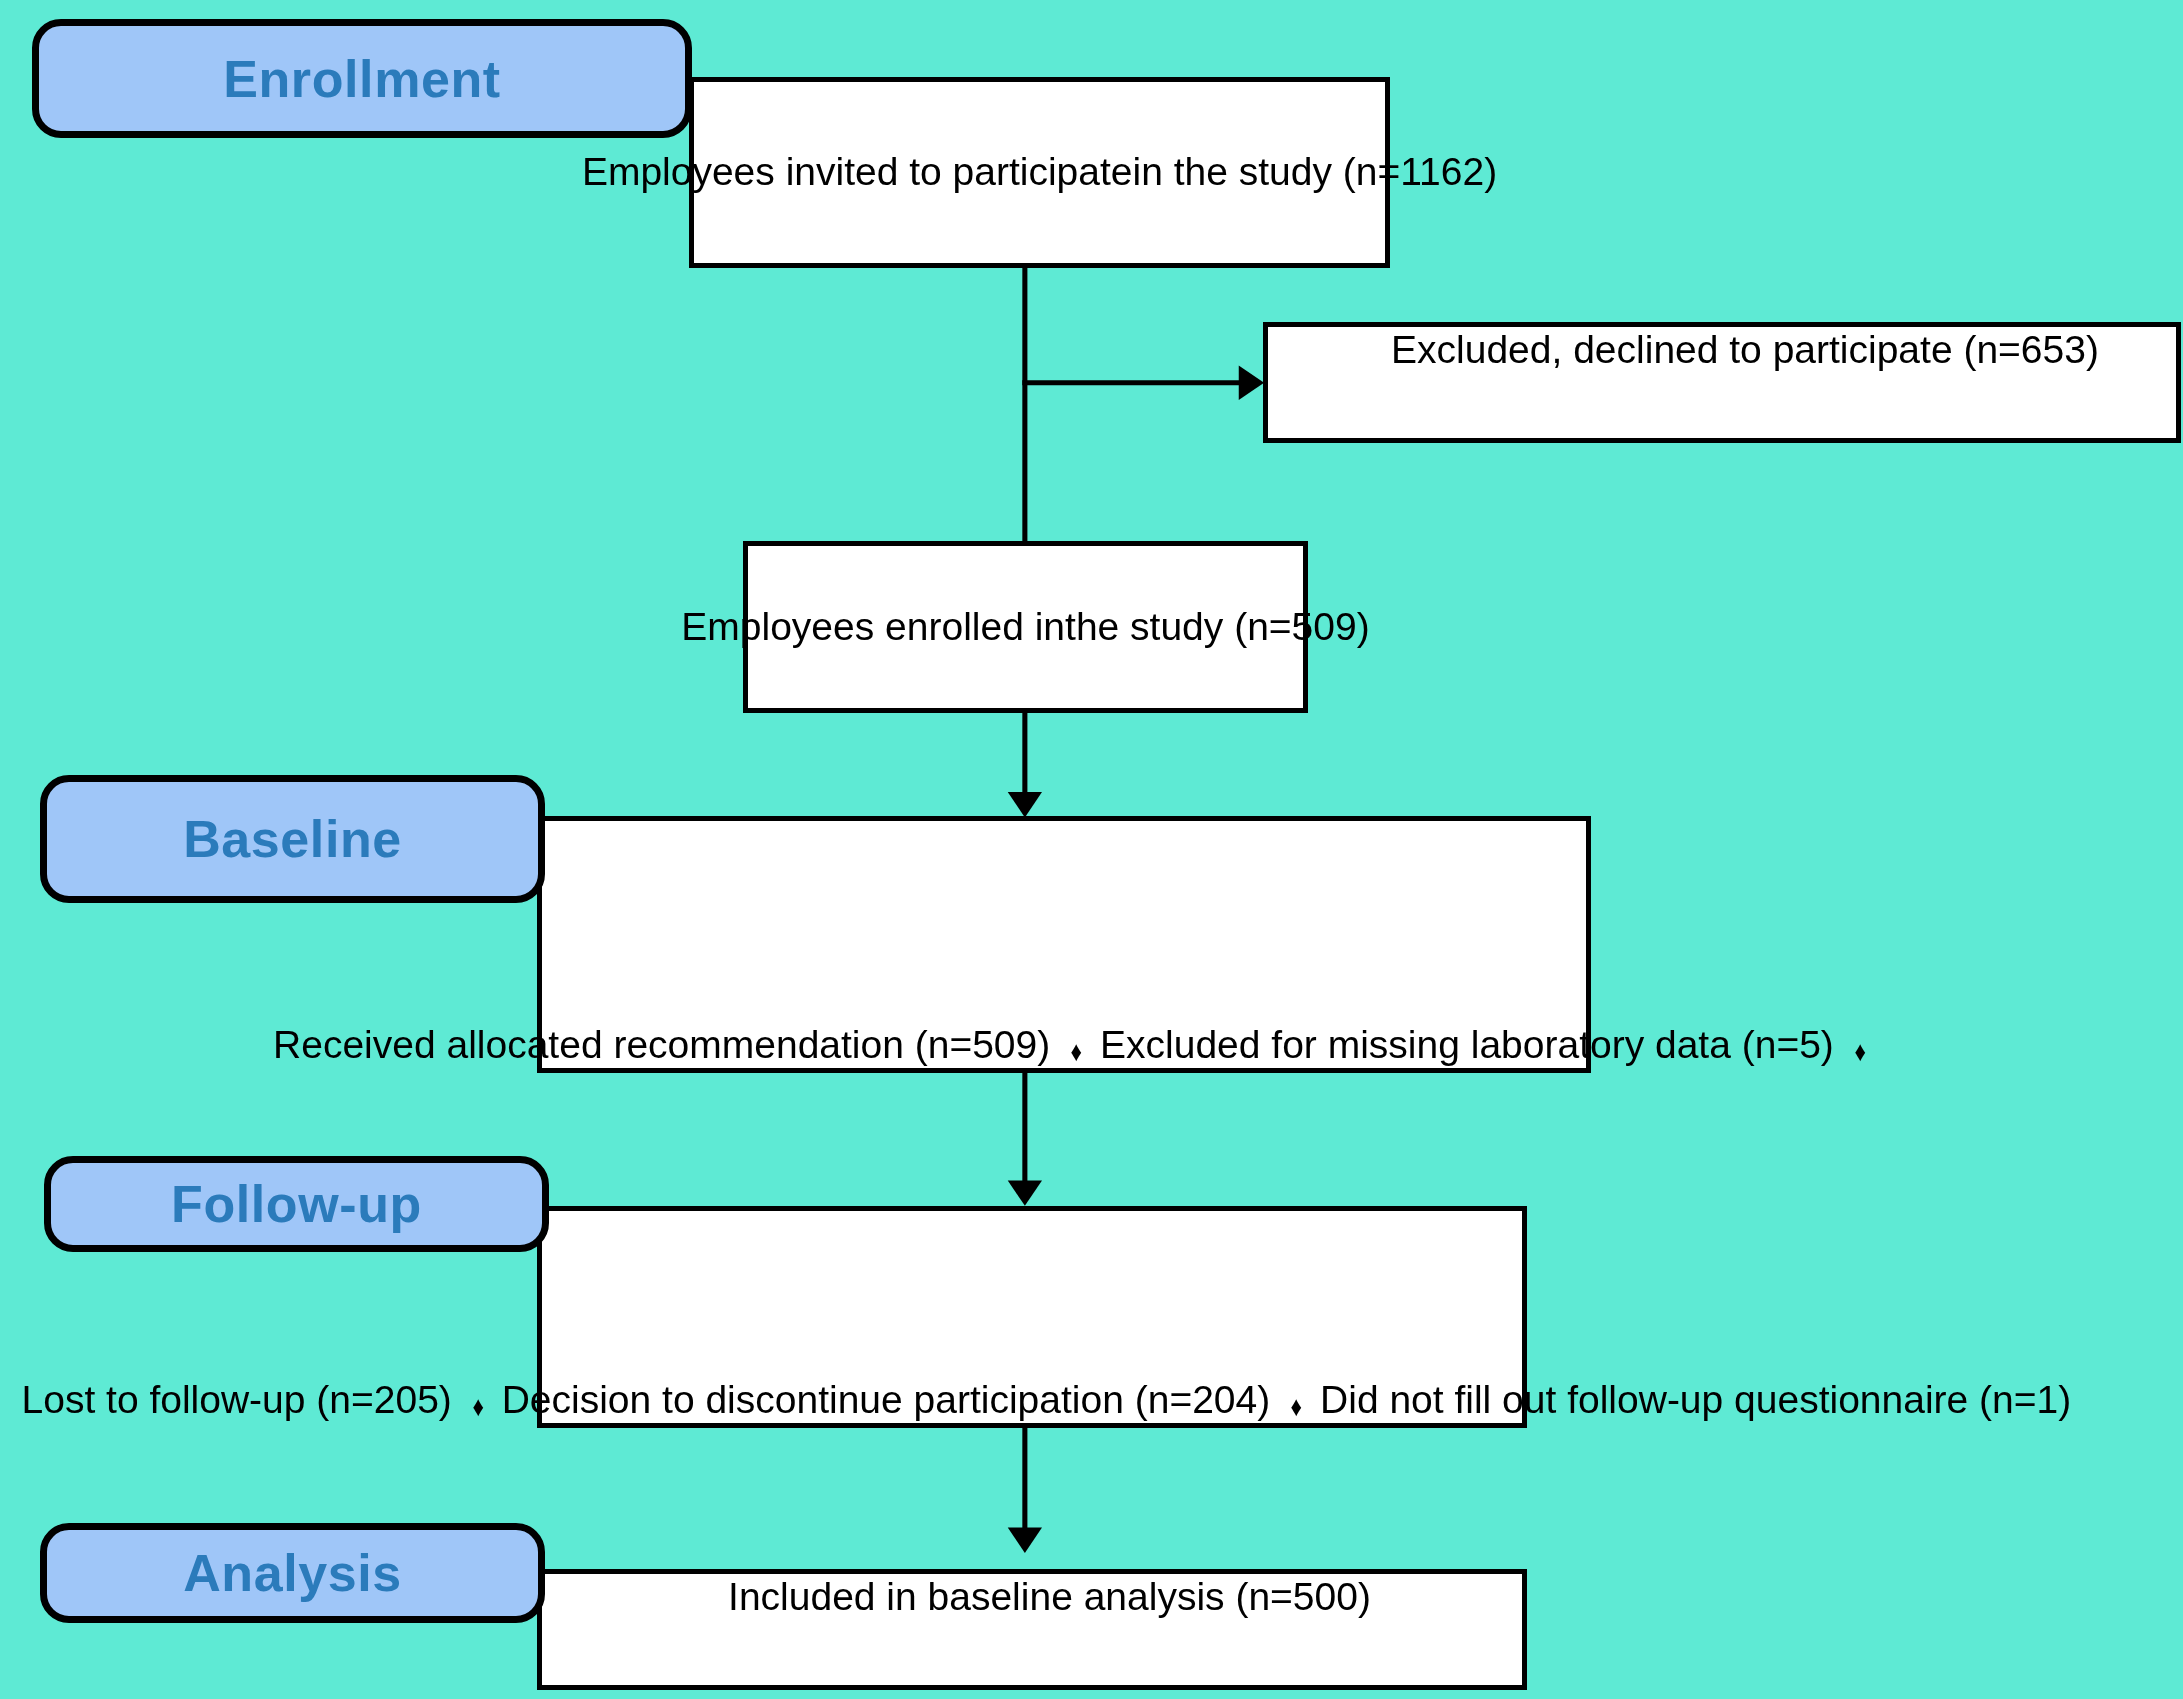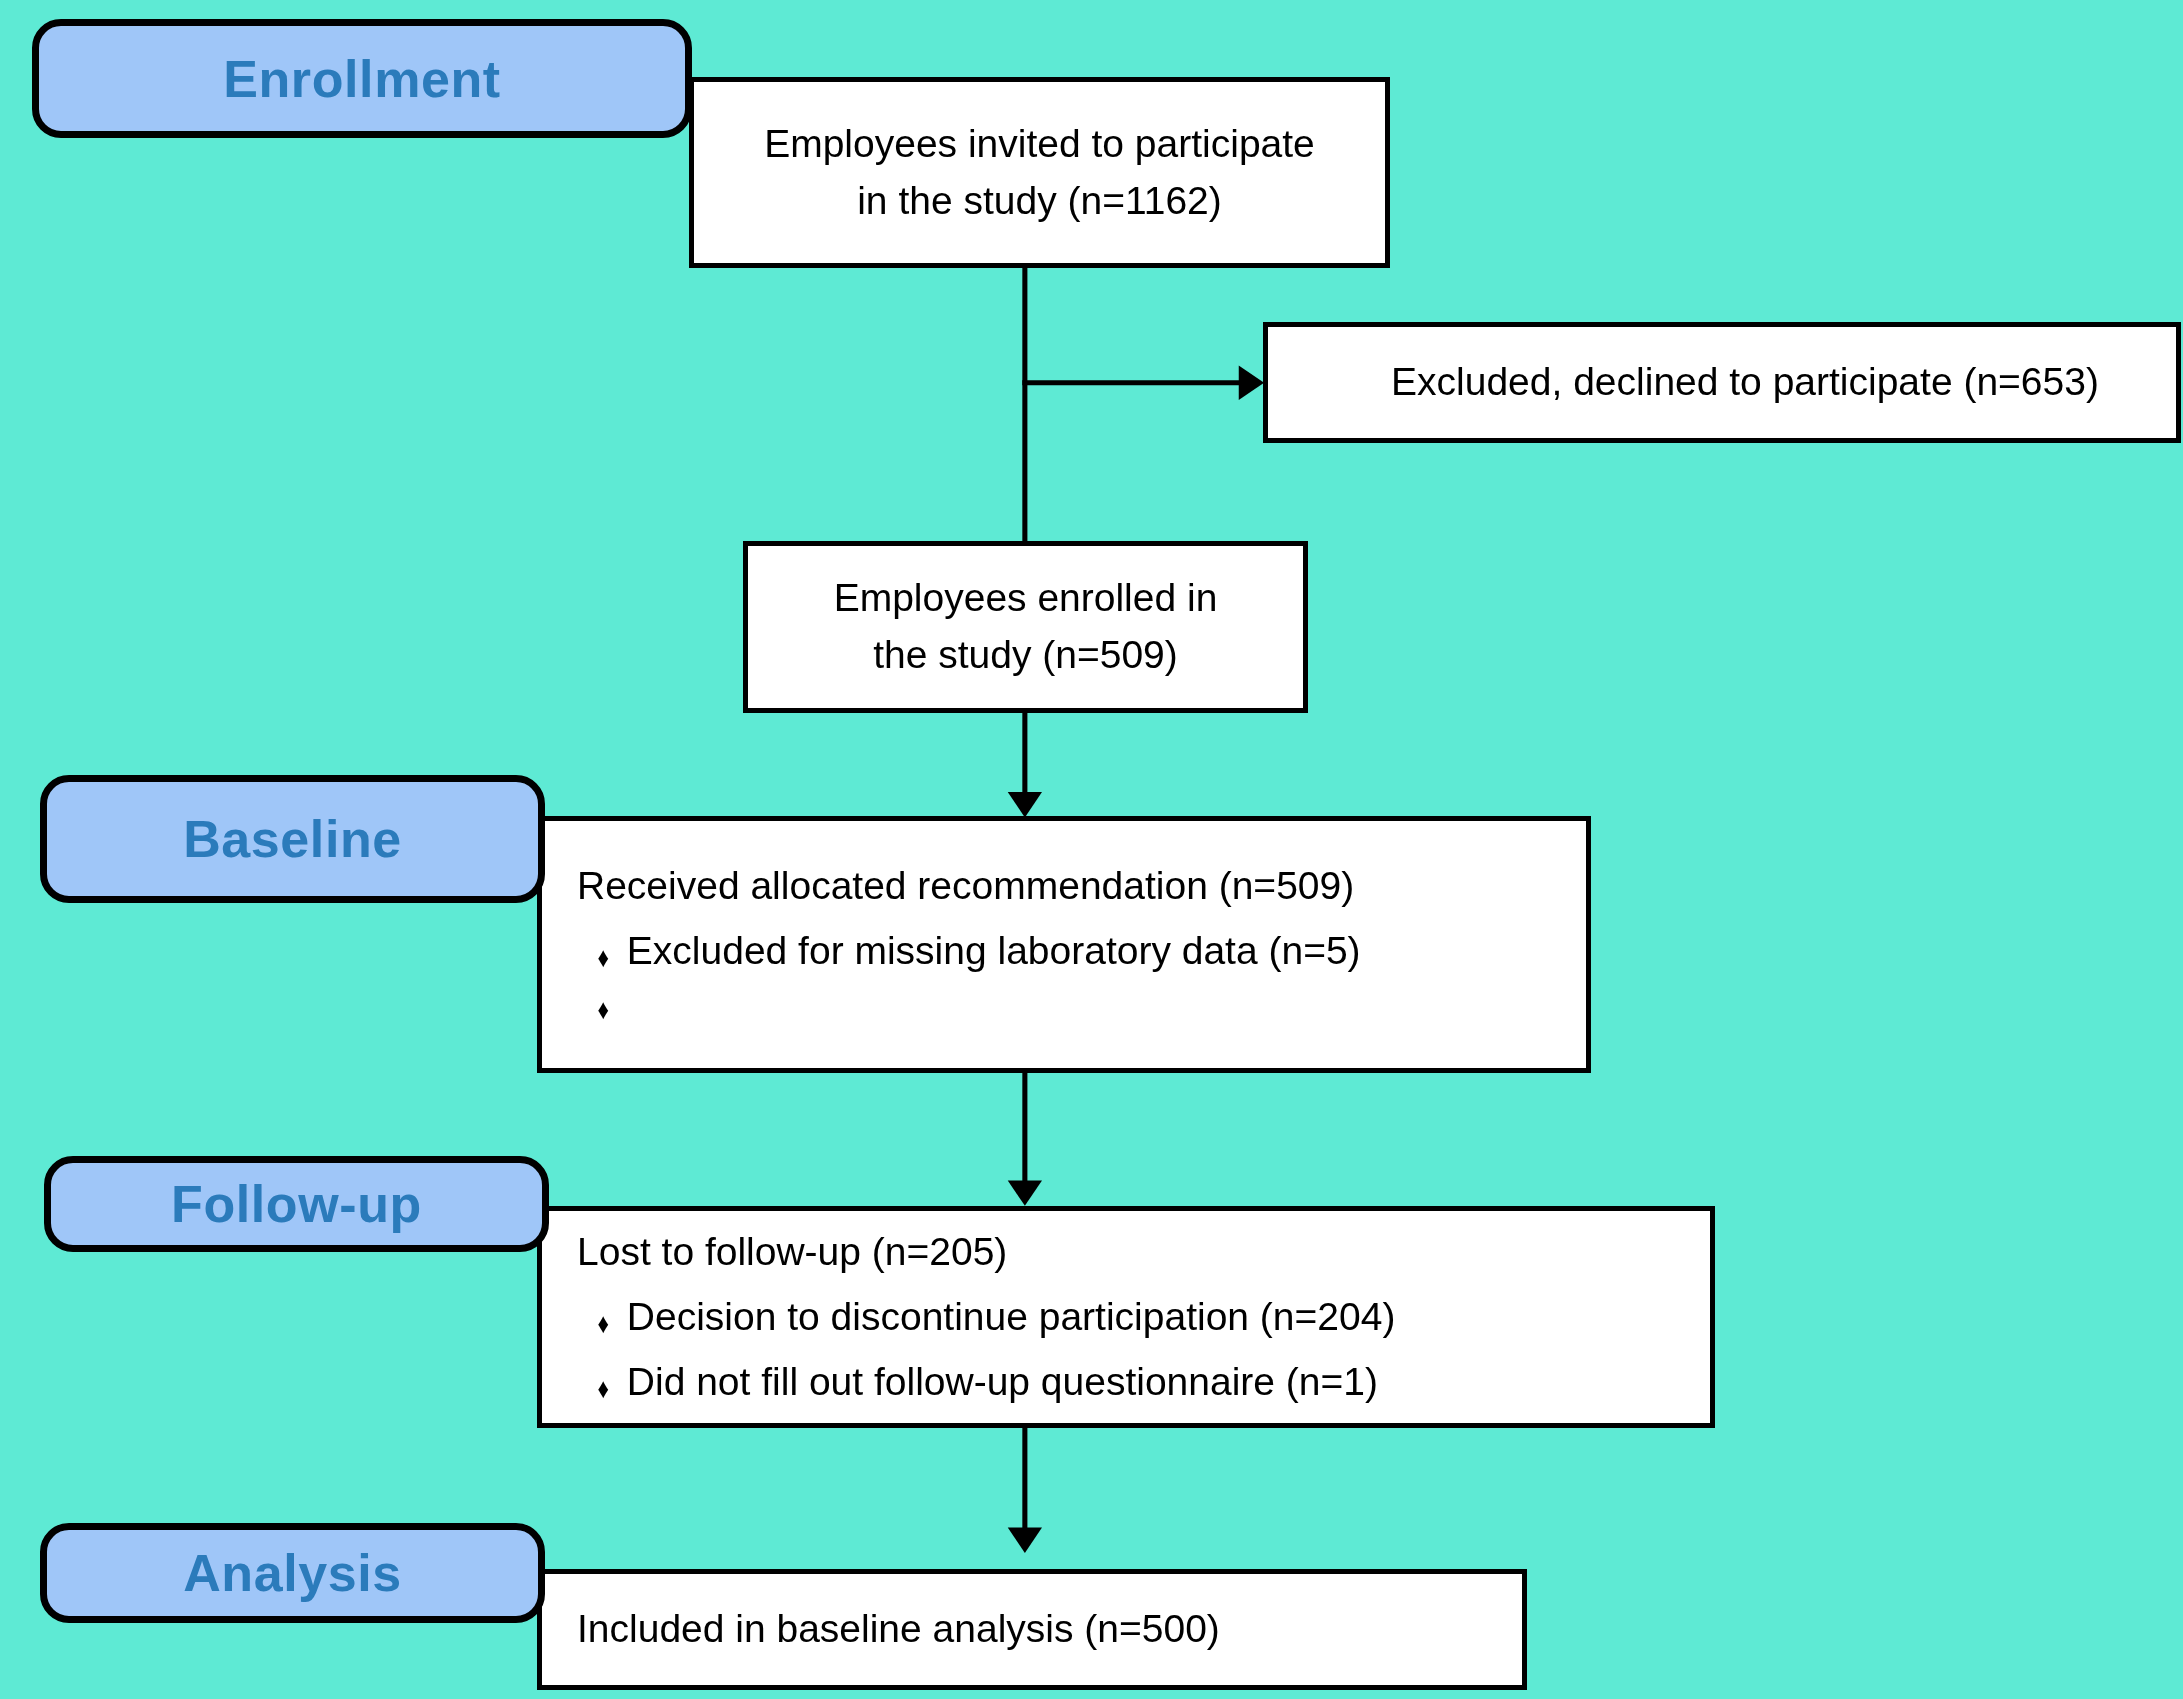--- a/index.html
+++ b/index.html
@@ -41,21 +41,21 @@
   }
   .node {
     position: absolute;
     box-sizing: border-box;
     background: #ffffff;
     border: 5.7px solid #000000;
     font-size: 39px;
     line-height: 1.18;
     z-index: 2;
     display: flex;
-    flex-direction: column;
+    flex-direction: row;
     justify-content: center;
   }
   .node.center {
     align-items: center;
     text-align: center;
     line-height: 1.45;
   }
   .node .row {
     display: flex;
     align-items: flex-end;
@@ -127,21 +127,21 @@
     </div>
     <div class="row">
       <span class="bullet-glyph">♦</span>
       <span>Excluded for missing laboratory data (n=5)</span>
     </div>
     <div class="row">
       <span class="bullet-glyph">♦</span>
     </div>
   </div>
 
-  <div class="node" style="left:537px; top:1206px; width:1178px; height:222px; padding-left:35px; padding-right:6.3px;">
+  <div class="node" style="left:537px; top:1206px; width:990px; height:222px; padding-left:35px; padding-right:6.3px;">
     <div class="row">
       <span>Lost to follow-up (n=205)</span>
     </div>
     <div class="row">
       <span class="bullet-glyph">♦</span>
       <span>Decision to discontinue participation (n=204)</span>
     </div>
     <div class="row">
       <span class="bullet-glyph">♦</span>
       <span>Did not fill out follow-up questionnaire (n=1)</span>

